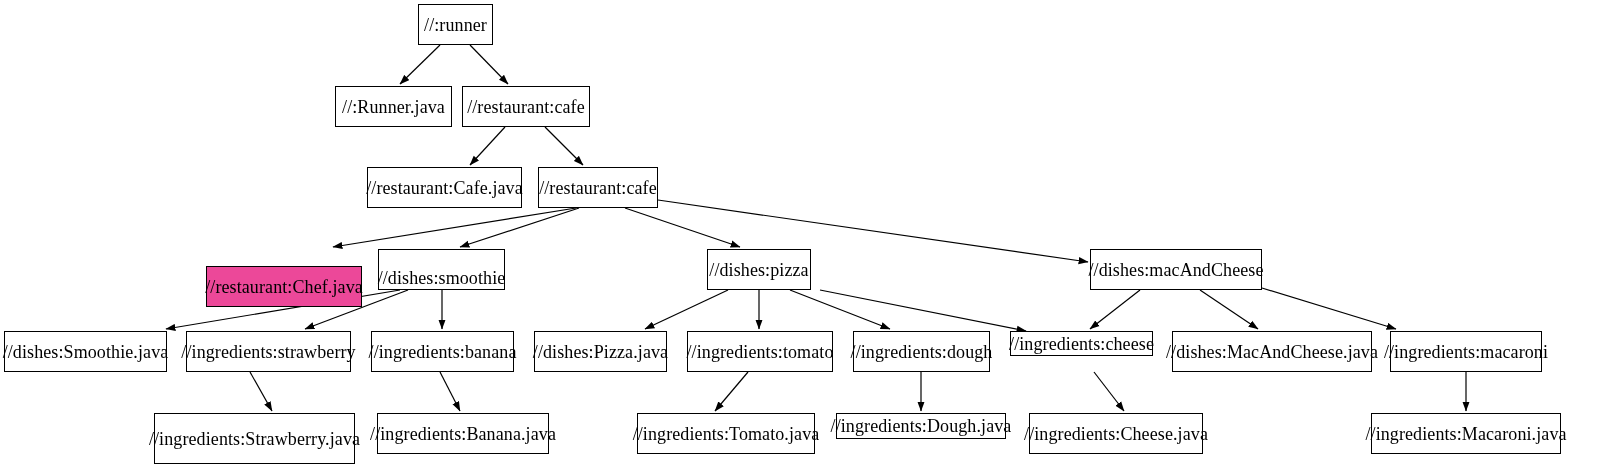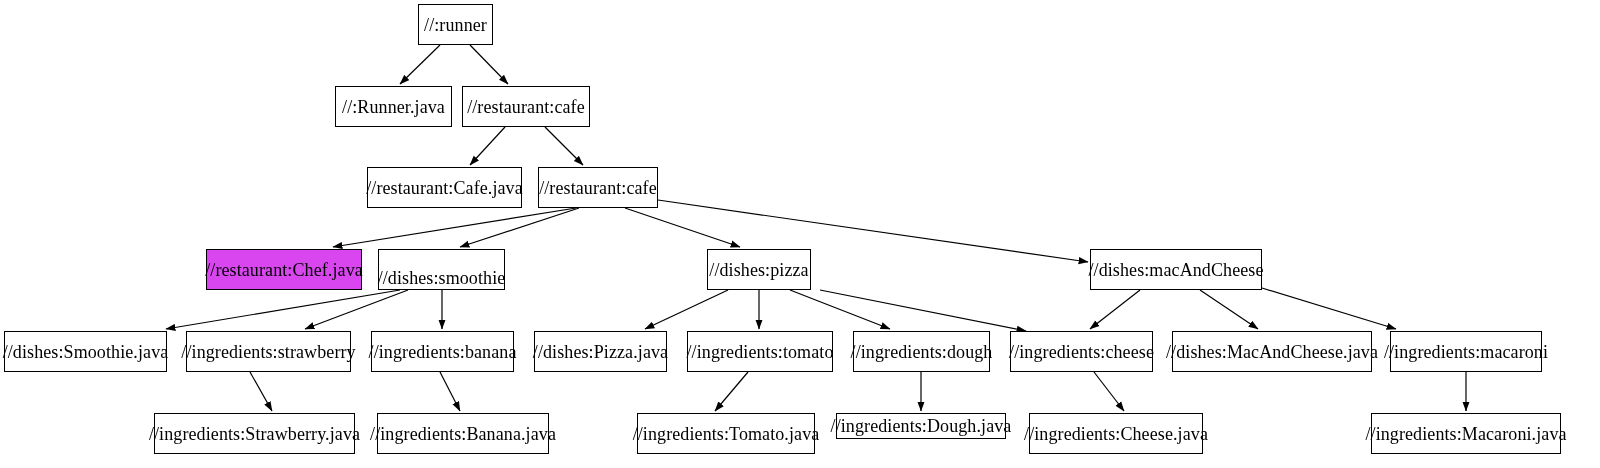--- a/index.html
+++ b/index.html
@@ -87,21 +87,21 @@
       </div>
       <div class="node" style="left: 462px; top: 86px; width: 128px; height: 41px; background: rgb(255, 255, 255); border-color: rgb(0, 0, 0);">
         <span class="node-label" style="color: rgb(0, 0, 0);">//restaurant:cafe</span>
       </div>
       <div class="node" style="left: 367px; top: 167px; width: 155px; height: 41px; background: rgb(255, 255, 255); border-color: rgb(0, 0, 0); align-items: center;">
         <span class="node-label" style="color: rgb(0, 0, 0);">//restaurant:Cafe.java</span>
       </div>
       <div class="node" style="left: 538px; top: 167px; width: 120px; height: 41px; background: rgb(255, 255, 255); border-color: rgb(0, 0, 0);">
         <span class="node-label" style="color: rgb(0, 0, 0);">//restaurant:cafe</span>
       </div>
-      <div class="node" style="left: 206px; top: 249px; width: 156px; height: 41px; background: #d946ef; border-color: rgb(0, 0, 0);">
+      <div class="node" style="left: 206px; top: 266px; width: 156px; height: 41px; background: #ec4899; border-color: rgb(0, 0, 0);">
         <span class="node-label" style="color: rgb(0, 0, 0);">//restaurant:Chef.java</span>
       </div>
       <div class="node" style="left: 378px; top: 249px; width: 127px; height: 41px; background: rgb(255, 255, 255); border-color: rgb(0, 0, 0);">
         <span class="node-label" style="color: rgb(0, 0, 0); margin-top: 16px;">//dishes:smoothie</span>
       </div>
       <div class="node" style="left: 707px; top: 249px; width: 104px; height: 41px; background: rgb(255, 255, 255); border-color: rgb(0, 0, 0);">
         <span class="node-label" style="color: rgb(0, 0, 0);">//dishes:pizza</span>
       </div>
       <div class="node" style="left: 1090px; top: 249px; width: 172px; height: 41px; background: rgb(255, 255, 255); border-color: rgb(0, 0, 0);">
         <span class="node-label" style="color: rgb(0, 0, 0);">//dishes:macAndCheese</span>
@@ -117,30 +117,30 @@
       </div>
       <div class="node" style="left: 534px; top: 331px; width: 133px; height: 41px; background: rgb(255, 255, 255); border-color: rgb(0, 0, 0);">
         <span class="node-label" style="color: rgb(0, 0, 0);">//dishes:Pizza.java</span>
       </div>
       <div class="node" style="left: 687px; top: 331px; width: 146px; height: 41px; background: rgb(255, 255, 255); border-color: rgb(0, 0, 0);">
         <span class="node-label" style="color: rgb(0, 0, 0);">//ingredients:tomato</span>
       </div>
       <div class="node" style="left: 853px; top: 331px; width: 137px; height: 41px; background: rgb(255, 255, 255); border-color: rgb(0, 0, 0);">
         <span class="node-label" style="color: rgb(0, 0, 0);">//ingredients:dough</span>
       </div>
-      <div class="node" style="left: 1010px; top: 331px; width: 143px; height: 41px; background: rgb(255, 255, 255); border-color: rgb(0, 0, 0);">
+      <div class="node" style="left: 1010px; top: 331px; width: 143px; height: 25px; background: rgb(255, 255, 255); border-color: rgb(0, 0, 0);">
         <span class="node-label" style="color: rgb(0, 0, 0);">//ingredients:cheese</span>
       </div>
       <div class="node" style="left: 1172px; top: 331px; width: 200px; height: 41px; background: rgb(255, 255, 255); border-color: rgb(0, 0, 0);">
         <span class="node-label" style="color: rgb(0, 0, 0);">//dishes:MacAndCheese.java</span>
       </div>
       <div class="node" style="left: 1390px; top: 331px; width: 152px; height: 41px; background: rgb(255, 255, 255); border-color: rgb(0, 0, 0);">
         <span class="node-label" style="color: rgb(0, 0, 0);">//ingredients:macaroni</span>
       </div>
-      <div class="node" style="left: 154px; top: 413px; width: 201px; height: 41px; background: rgb(255, 255, 255); border-color: rgb(0, 0, 0);">
+      <div class="node" style="left: 154px; top: 413px; width: 201px; height: 51px; background: rgb(255, 255, 255); border-color: rgb(0, 0, 0);">
         <span class="node-label" style="color: rgb(0, 0, 0);">//ingredients:Strawberry.java</span>
       </div>
       <div class="node" style="left: 377px; top: 413px; width: 172px; height: 41px; background: rgb(255, 255, 255); border-color: rgb(0, 0, 0);">
         <span class="node-label" style="color: rgb(0, 0, 0);">//ingredients:Banana.java</span>
       </div>
       <div class="node" style="left: 637px; top: 413px; width: 178px; height: 41px; background: rgb(255, 255, 255); border-color: rgb(0, 0, 0);">
         <span class="node-label" style="color: rgb(0, 0, 0);">//ingredients:Tomato.java</span>
       </div>
       <div class="node" style="left: 836px; top: 413px; width: 170px; height: 26px; background: rgb(255, 255, 255); border-color: rgb(0, 0, 0);">
         <span class="node-label" style="color: rgb(0, 0, 0);">//ingredients:Dough.java</span>

